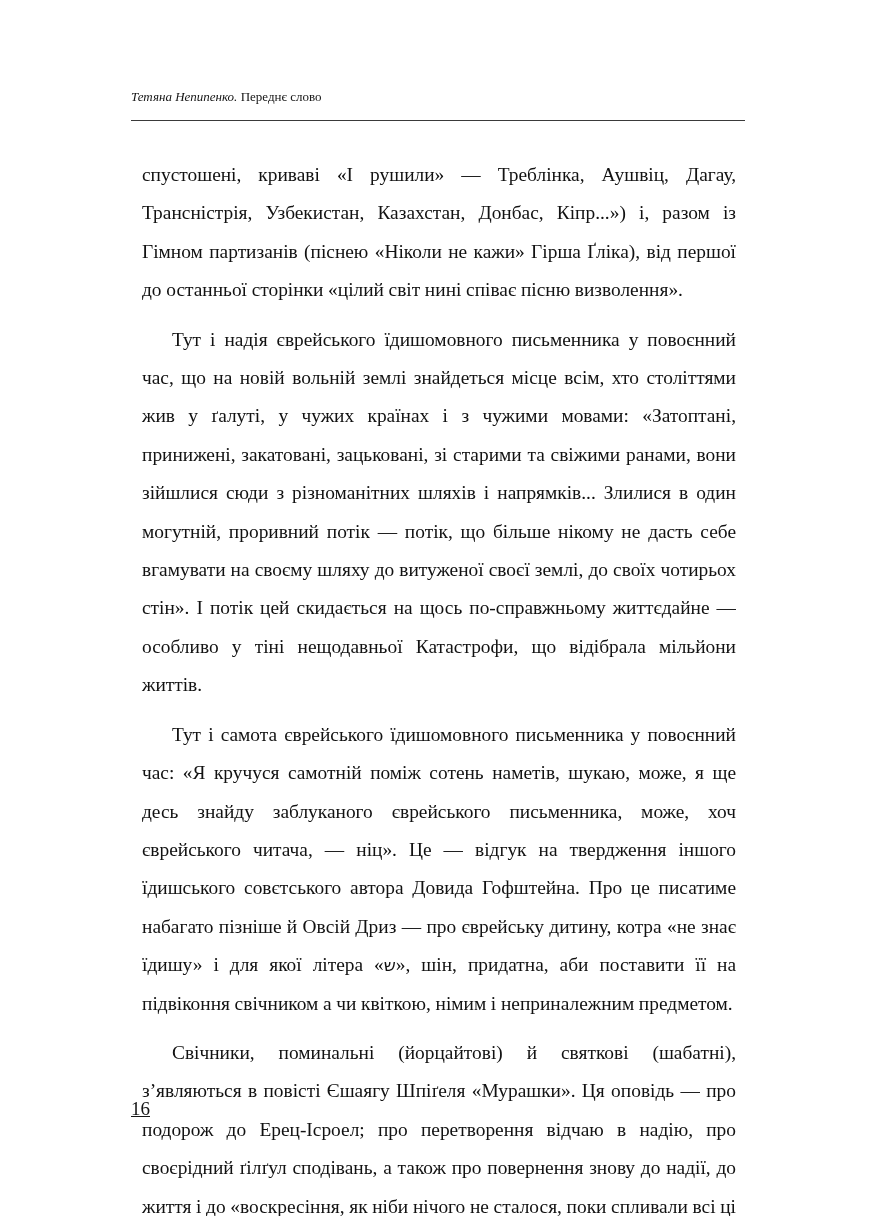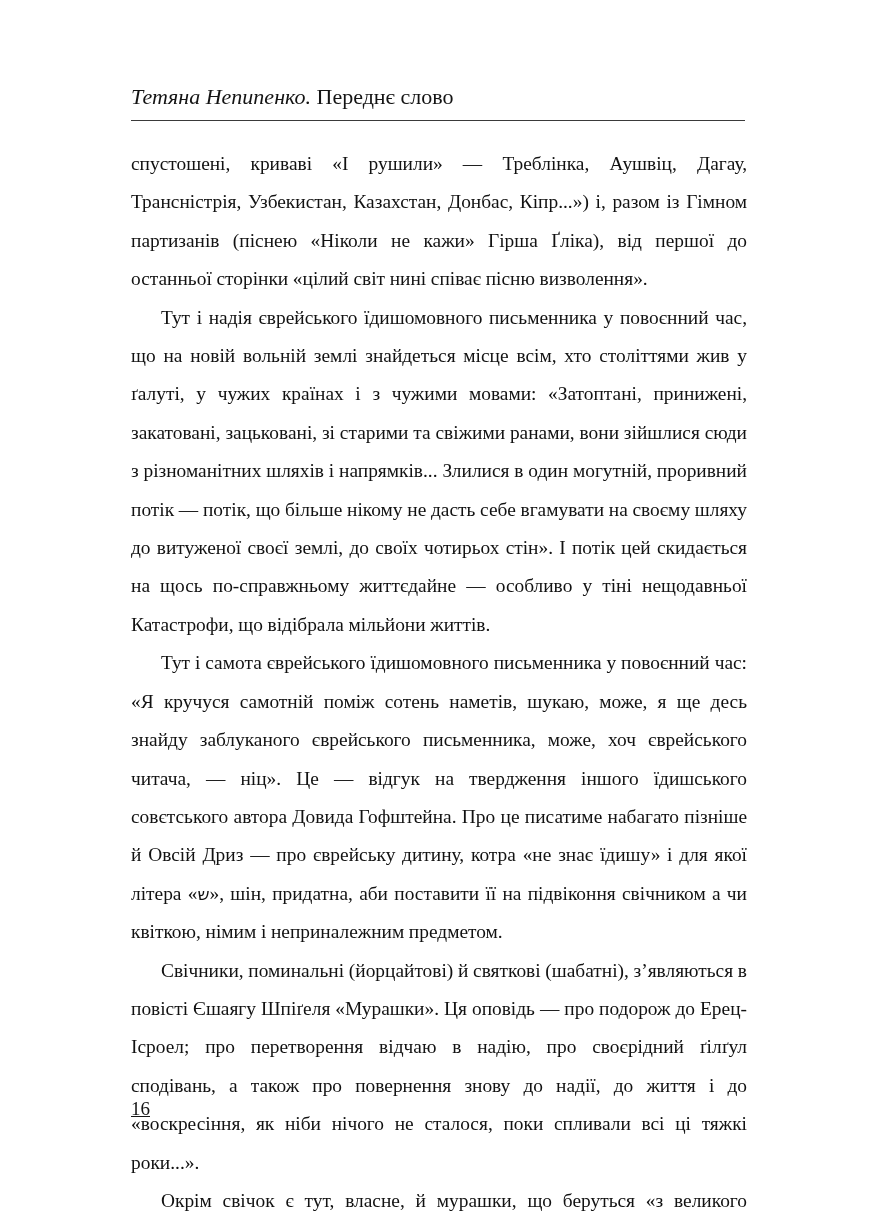--- a/index.html
+++ b/index.html
@@ -25,21 +25,21 @@
     height: 1216px;
     background: #ffffff;
   }
 
   
   .running-head {
     position: absolute;
     left: 131px;
     top: 85px;
     width: 614px;
-    font-size: 22px;
+    font-size: 13px;
     line-height: 24px;
     color: #141414;
     white-space: nowrap;
   }
   .running-head .author {
     font-style: italic;
   }
   .running-head .section {
     font-style: normal;
   }
@@ -55,21 +55,21 @@
 
   
   .textblock {
     position: absolute;
     left: 131px;
     top: 145px;
     width: 616px;
   }
 
   .para {
-    margin: 0;
+    margin: 11px;
     font-size: 19.4px;
     line-height: 38.4px;
     text-align: justify;
     text-justify: inter-word;
     text-indent: 30px;
     hyphens: manual;
     word-spacing: -0.2px;
   }
   .para.no-indent {
     text-indent: 0;

